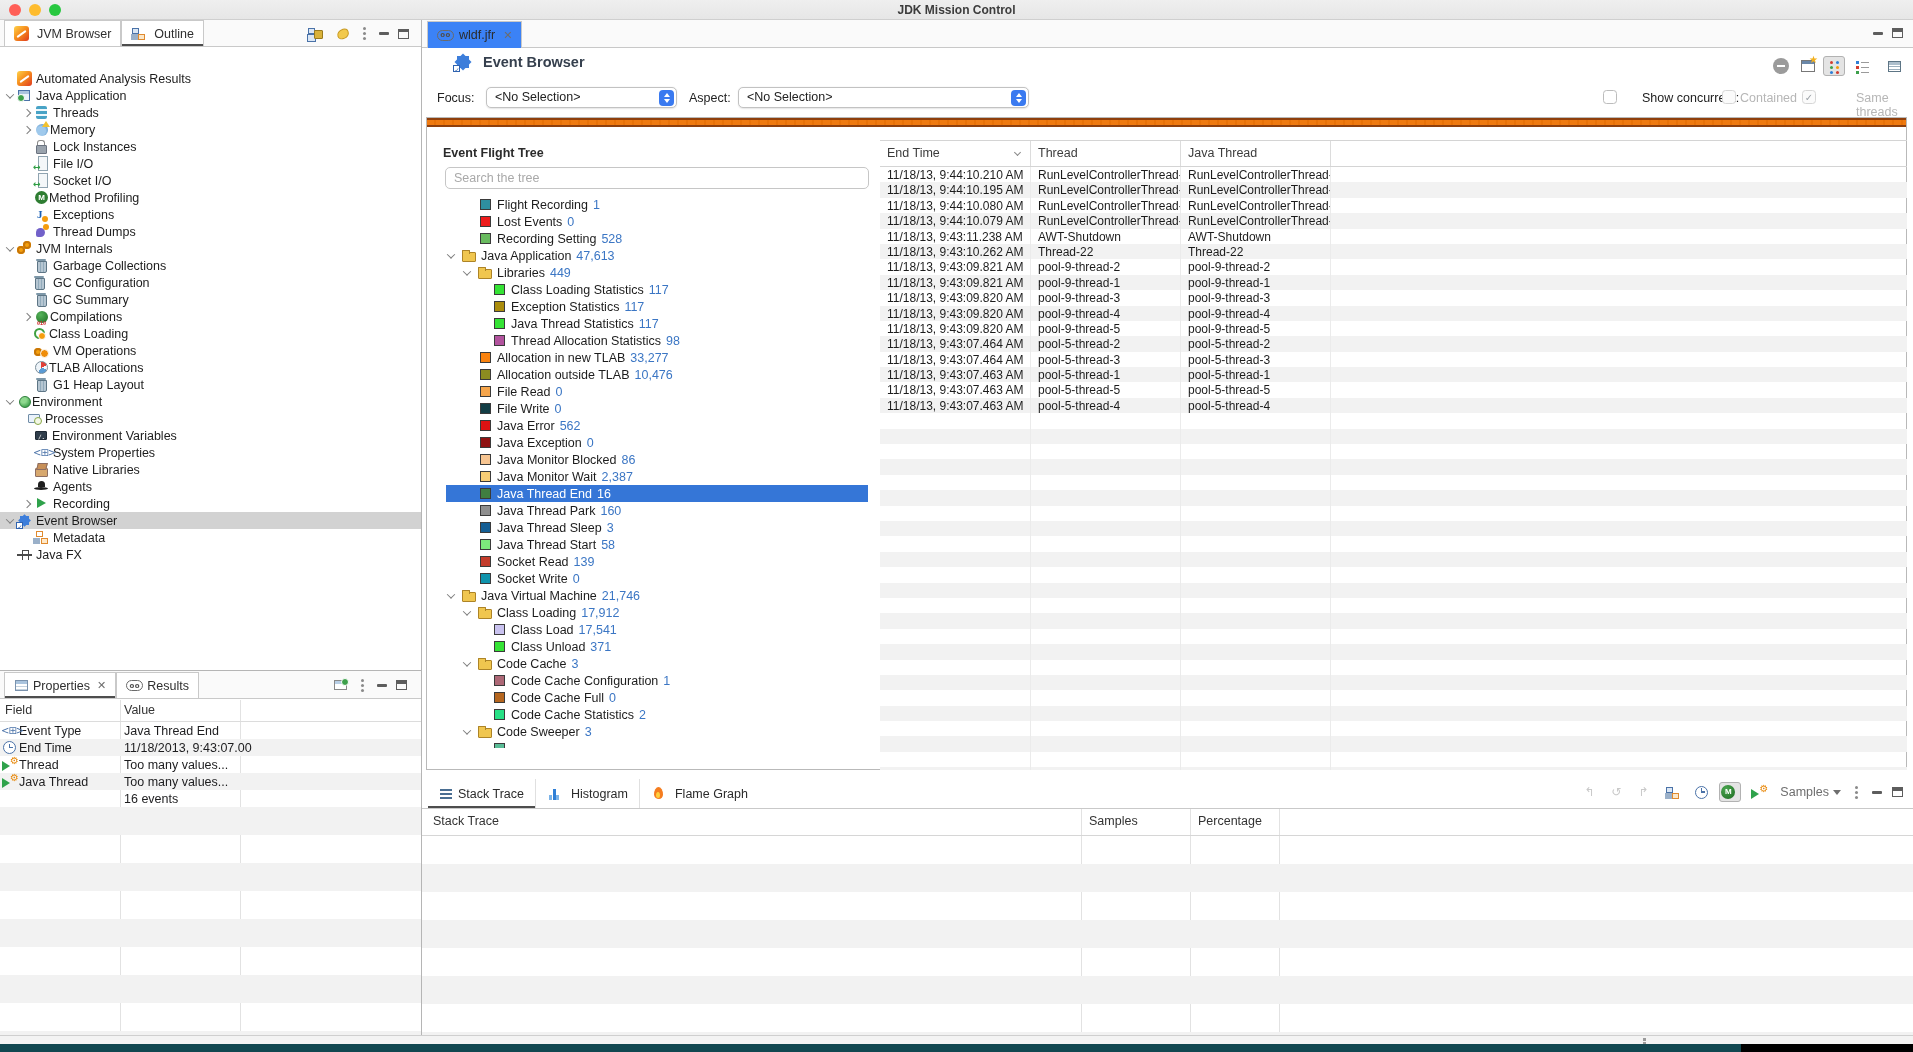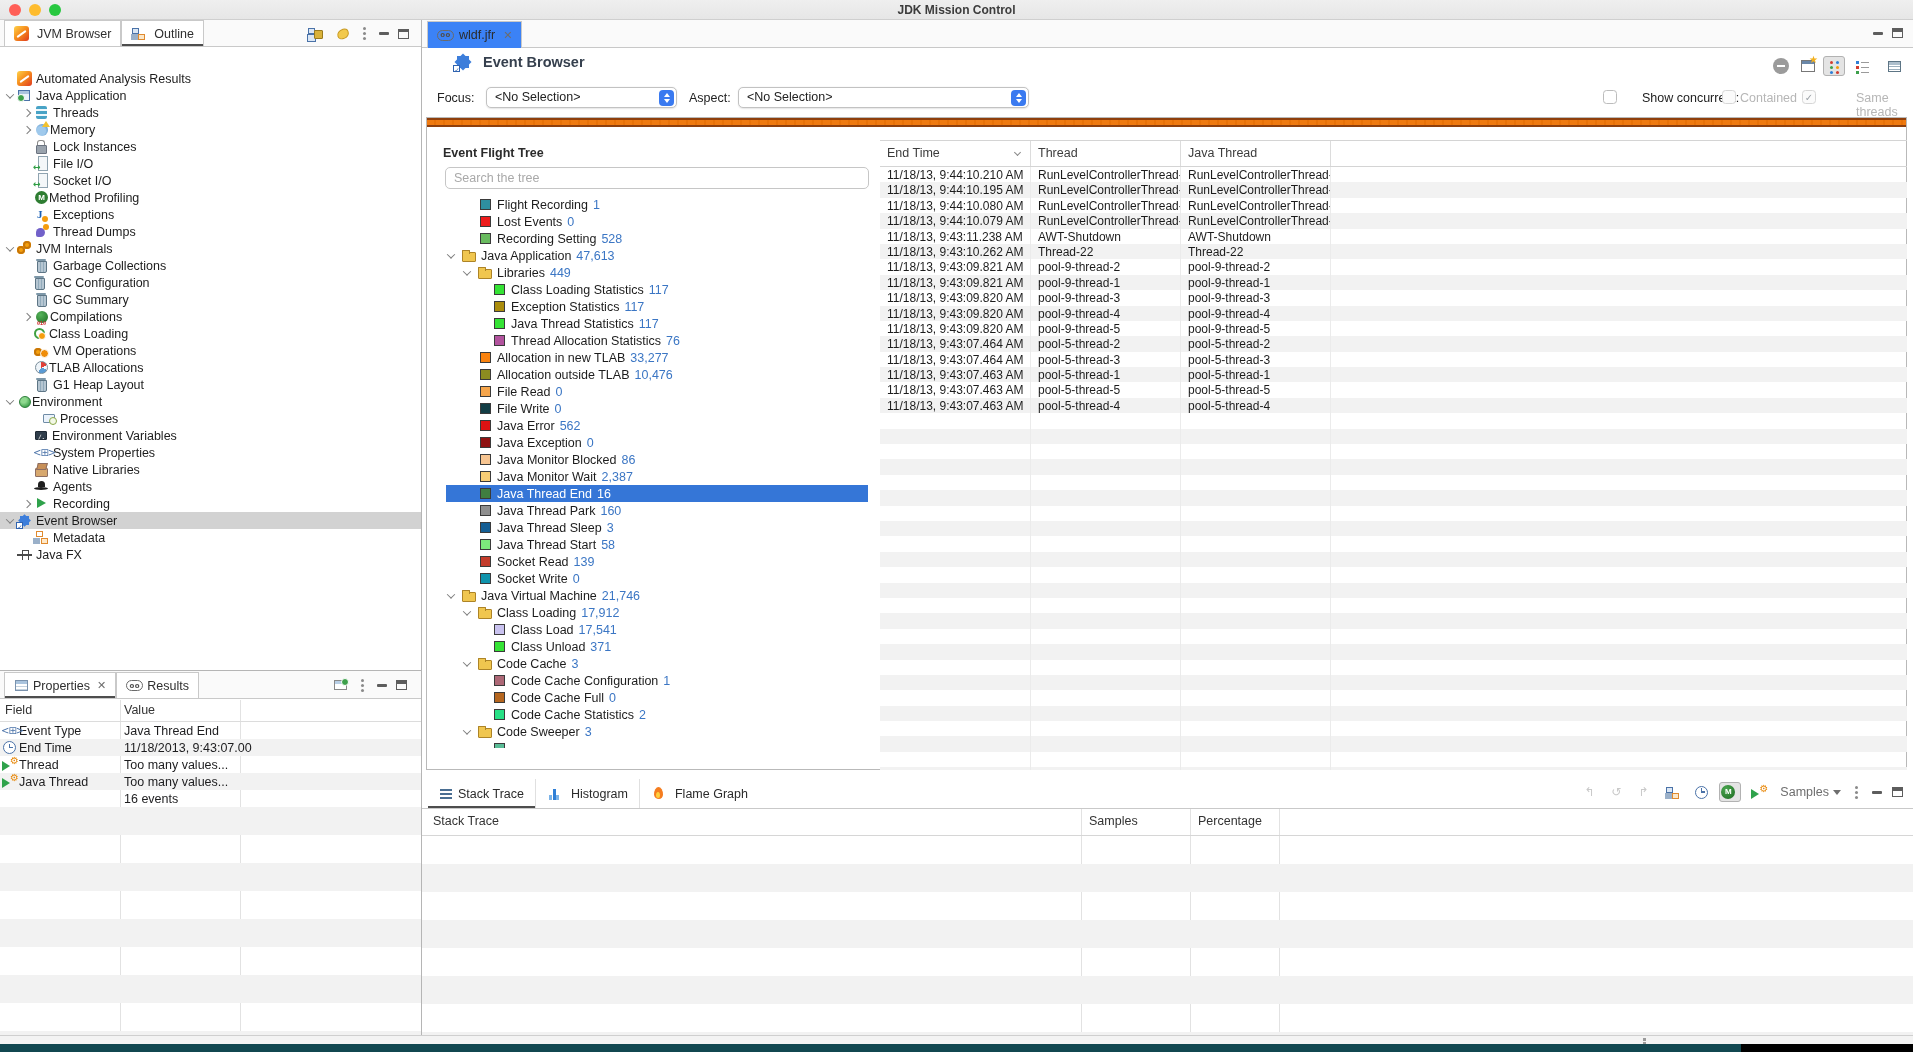--- a/index.html
+++ b/index.html
@@ -345,21 +345,21 @@
           <span class="ic ic-trash"></span>
           <span class="tlabel">G1 Heap Layout</span>
         </div>
         <div class="lrow" style="padding-left:2px">
           <span class="chevslot">
             <i class="chev down"></i>
           </span>
           <span class="ic ic-environment"></span>
           <span class="tlabel">Environment</span>
         </div>
-        <div class="lrow" style="padding-left:27px">
+        <div class="lrow" style="padding-left:12px">
           <span class="chevslot"></span>
           <span class="ic ic-processes"></span>
           <span class="tlabel">Processes</span>
         </div>
         <div class="lrow" style="padding-left:19px">
           <span class="chevslot"></span>
           <span class="ic ic-env-vars"></span>
           <span class="tlabel">Environment Variables</span>
         </div>
         <div class="lrow" style="padding-left:19px">
@@ -576,21 +576,21 @@
             <span class="cnt">117</span>
           </div>
           <div class="erow" style="padding-left:48px">
             <span class="sq" style="background:#35e335;"></span>
             <span>Java Thread Statistics</span>
             <span class="cnt">117</span>
           </div>
           <div class="erow" style="padding-left:48px">
             <span class="sq" style="background:#b2539e;"></span>
             <span>Thread Allocation Statistics</span>
-            <span class="cnt">76</span>
+            <span class="cnt">98</span>
           </div>
           <div class="erow" style="padding-left:34px">
             <span class="sq" style="background:#f8820f;"></span>
             <span>Allocation in new TLAB</span>
             <span class="cnt">33,277</span>
           </div>
           <div class="erow" style="padding-left:34px">
             <span class="sq" style="background:#8c8c20;"></span>
             <span>Allocation outside TLAB</span>
             <span class="cnt">10,476</span>

